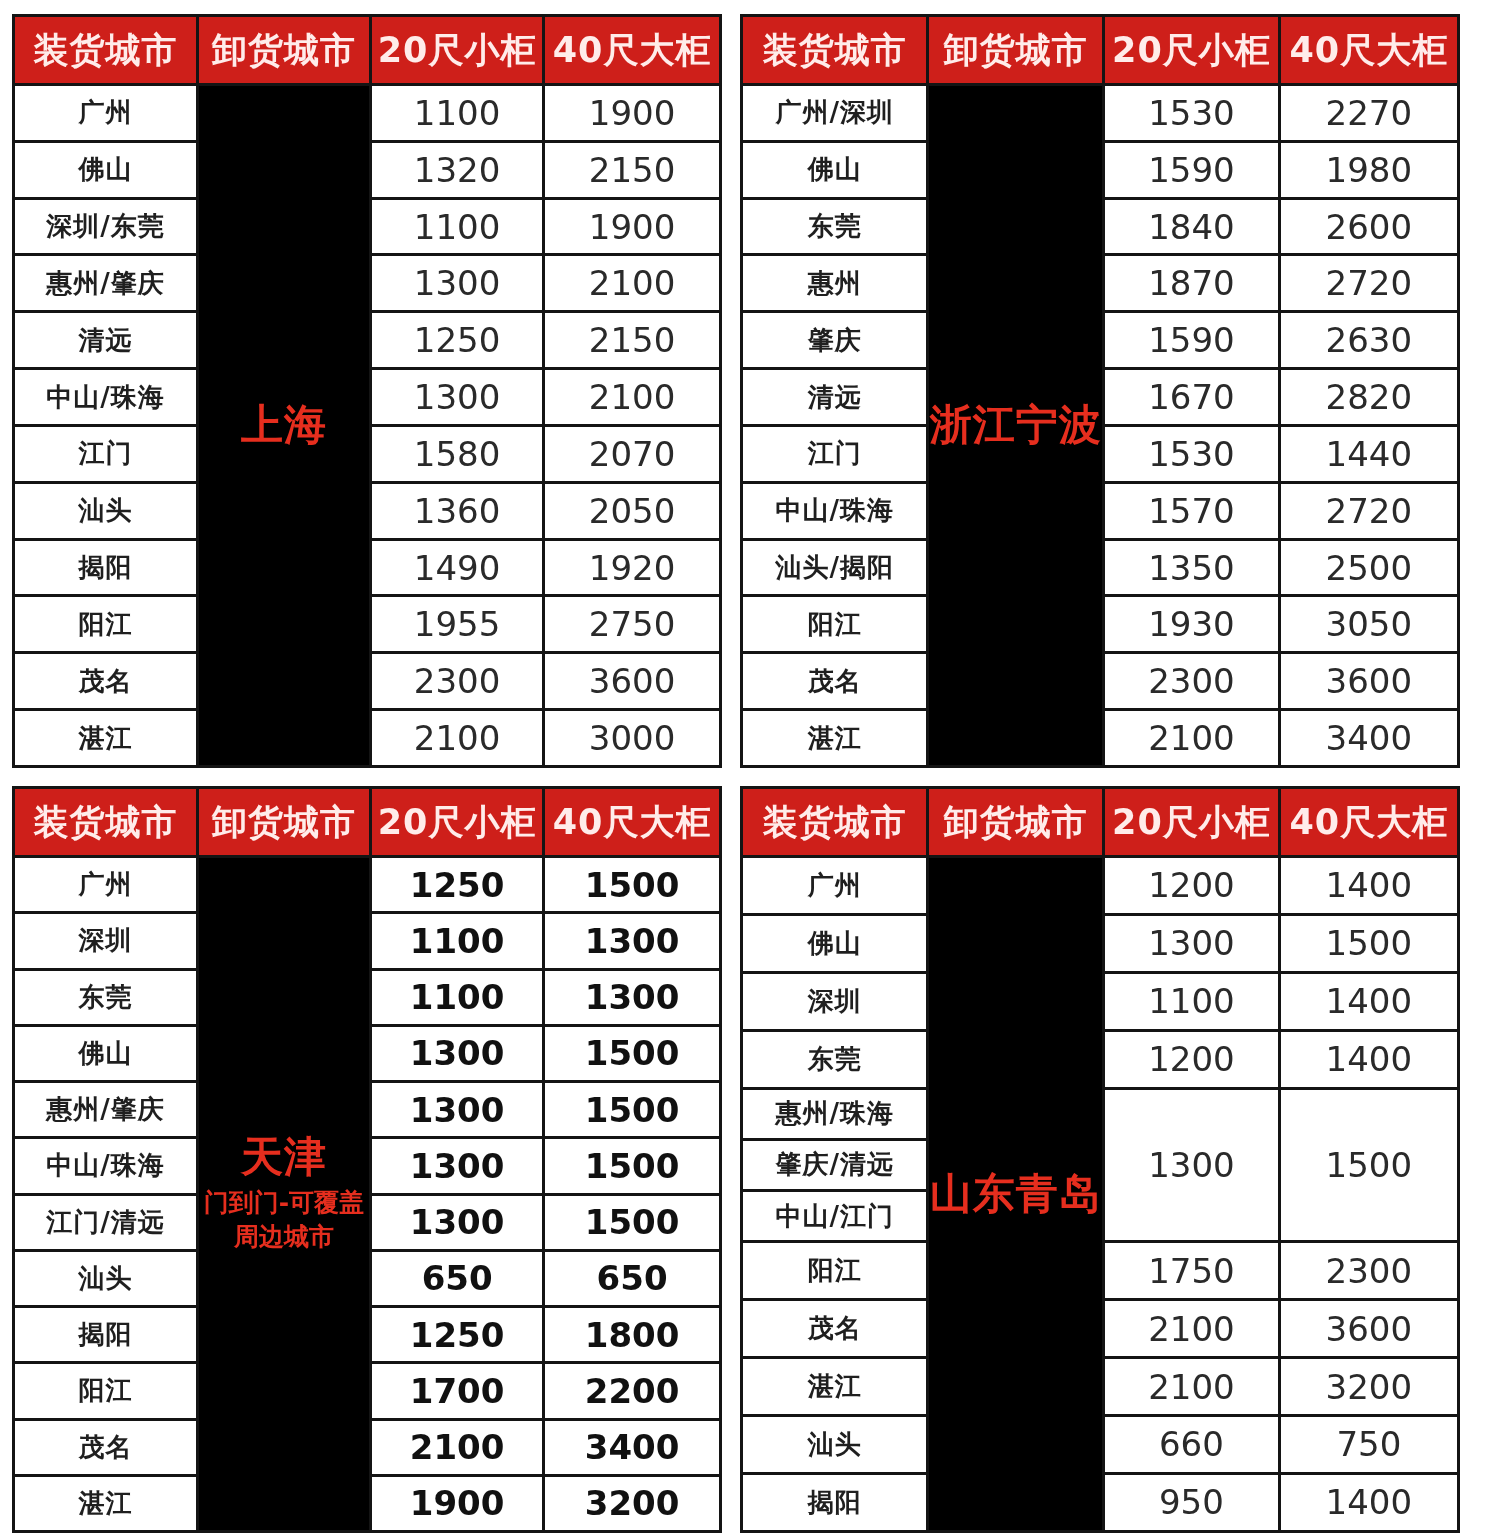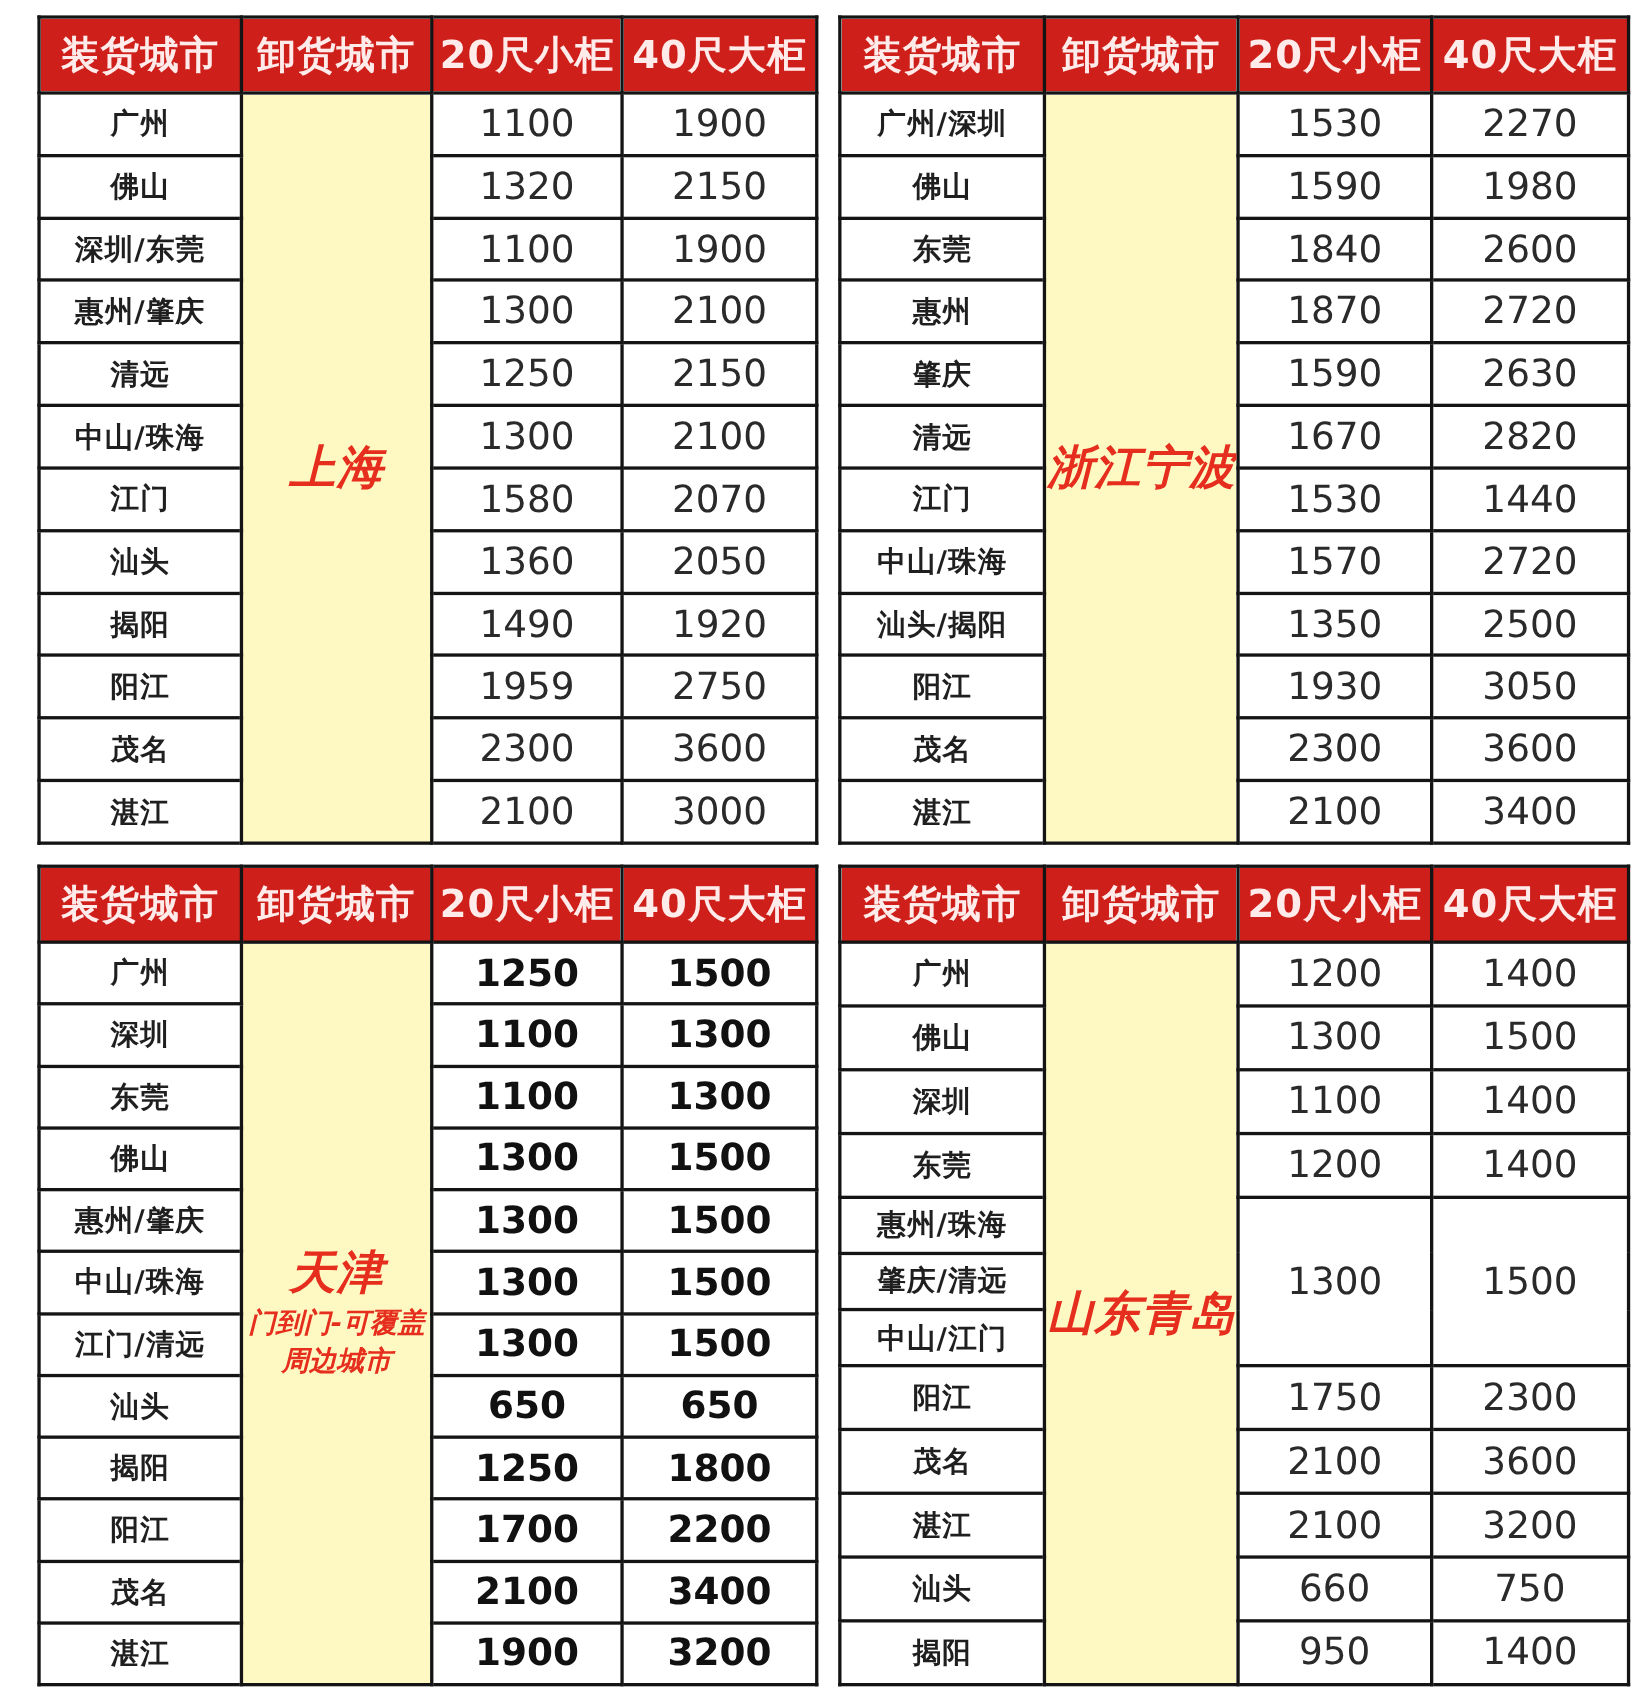--- a/index.html
+++ b/index.html
@@ -7,21 +7,21 @@
     padding: 0;
     background: #ffffff;
     width: 1492px;
     height: 1540px;
     font-family: "DejaVu Sans", "Liberation Sans", sans-serif;
   }
   .page {
     box-sizing: border-box;
     width: 1492px;
     height: 1540px;
-    padding: 14px 17px 8px 34px;
+    padding: 14px 17px 8px 12px;
     display: grid;
     grid-template-columns: 710px 720px;
     grid-template-rows: 754px 747px;
     column-gap: 27px;
     row-gap: 17px;
     gap: 18px;
   }
   table.rate-table {
     border-collapse: collapse;
     table-layout: fixed;
@@ -56,22 +56,21 @@
   td.price {
     font-size: 34px;
     font-weight: normal;
     color: #2a2a2a;
   }
   td.price.bold {
     font-weight: bold;
     color: #111111;
   }
   td.dest {
-    background: #fef9c3;
-    font-style: italic;
+    background: #000000;
   }
   .dest-name {
     color: #e62e1e;
     font-size: 42px;
     font-weight: bold;
     line-height: 1.1;
     letter-spacing: 1px;
   }
   .dest-note {
     color: #e62e1e;
@@ -144,21 +143,21 @@
           <td class="price" rowspan="1">1360</td>
           <td class="price" rowspan="1">2050</td>
         </tr>
         <tr>
           <td class="city">揭阳</td>
           <td class="price" rowspan="1">1490</td>
           <td class="price" rowspan="1">1920</td>
         </tr>
         <tr>
           <td class="city">阳江</td>
-          <td class="price" rowspan="1">1959</td>
+          <td class="price" rowspan="1">1955</td>
           <td class="price" rowspan="1">2750</td>
         </tr>
         <tr>
           <td class="city">茂名</td>
           <td class="price" rowspan="1">2300</td>
           <td class="price" rowspan="1">3600</td>
         </tr>
         <tr>
           <td class="city">湛江</td>
           <td class="price" rowspan="1">2100</td>

